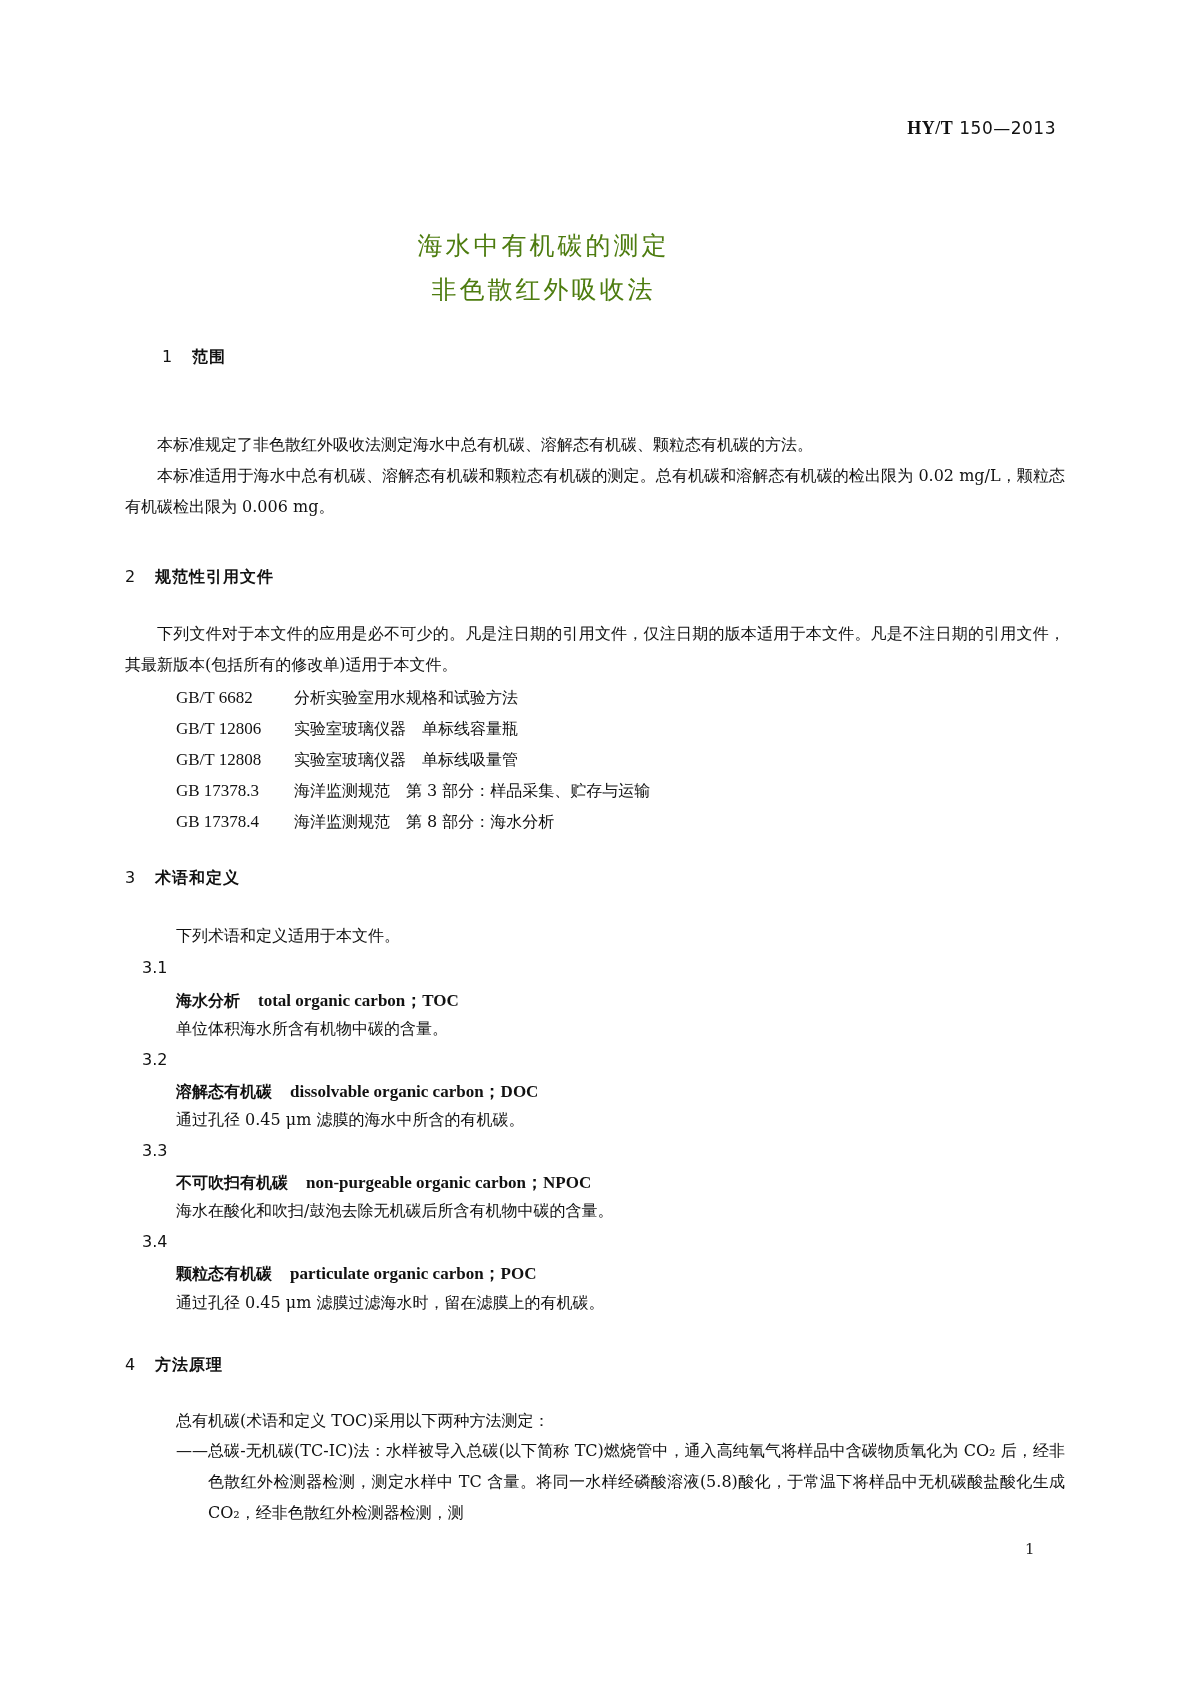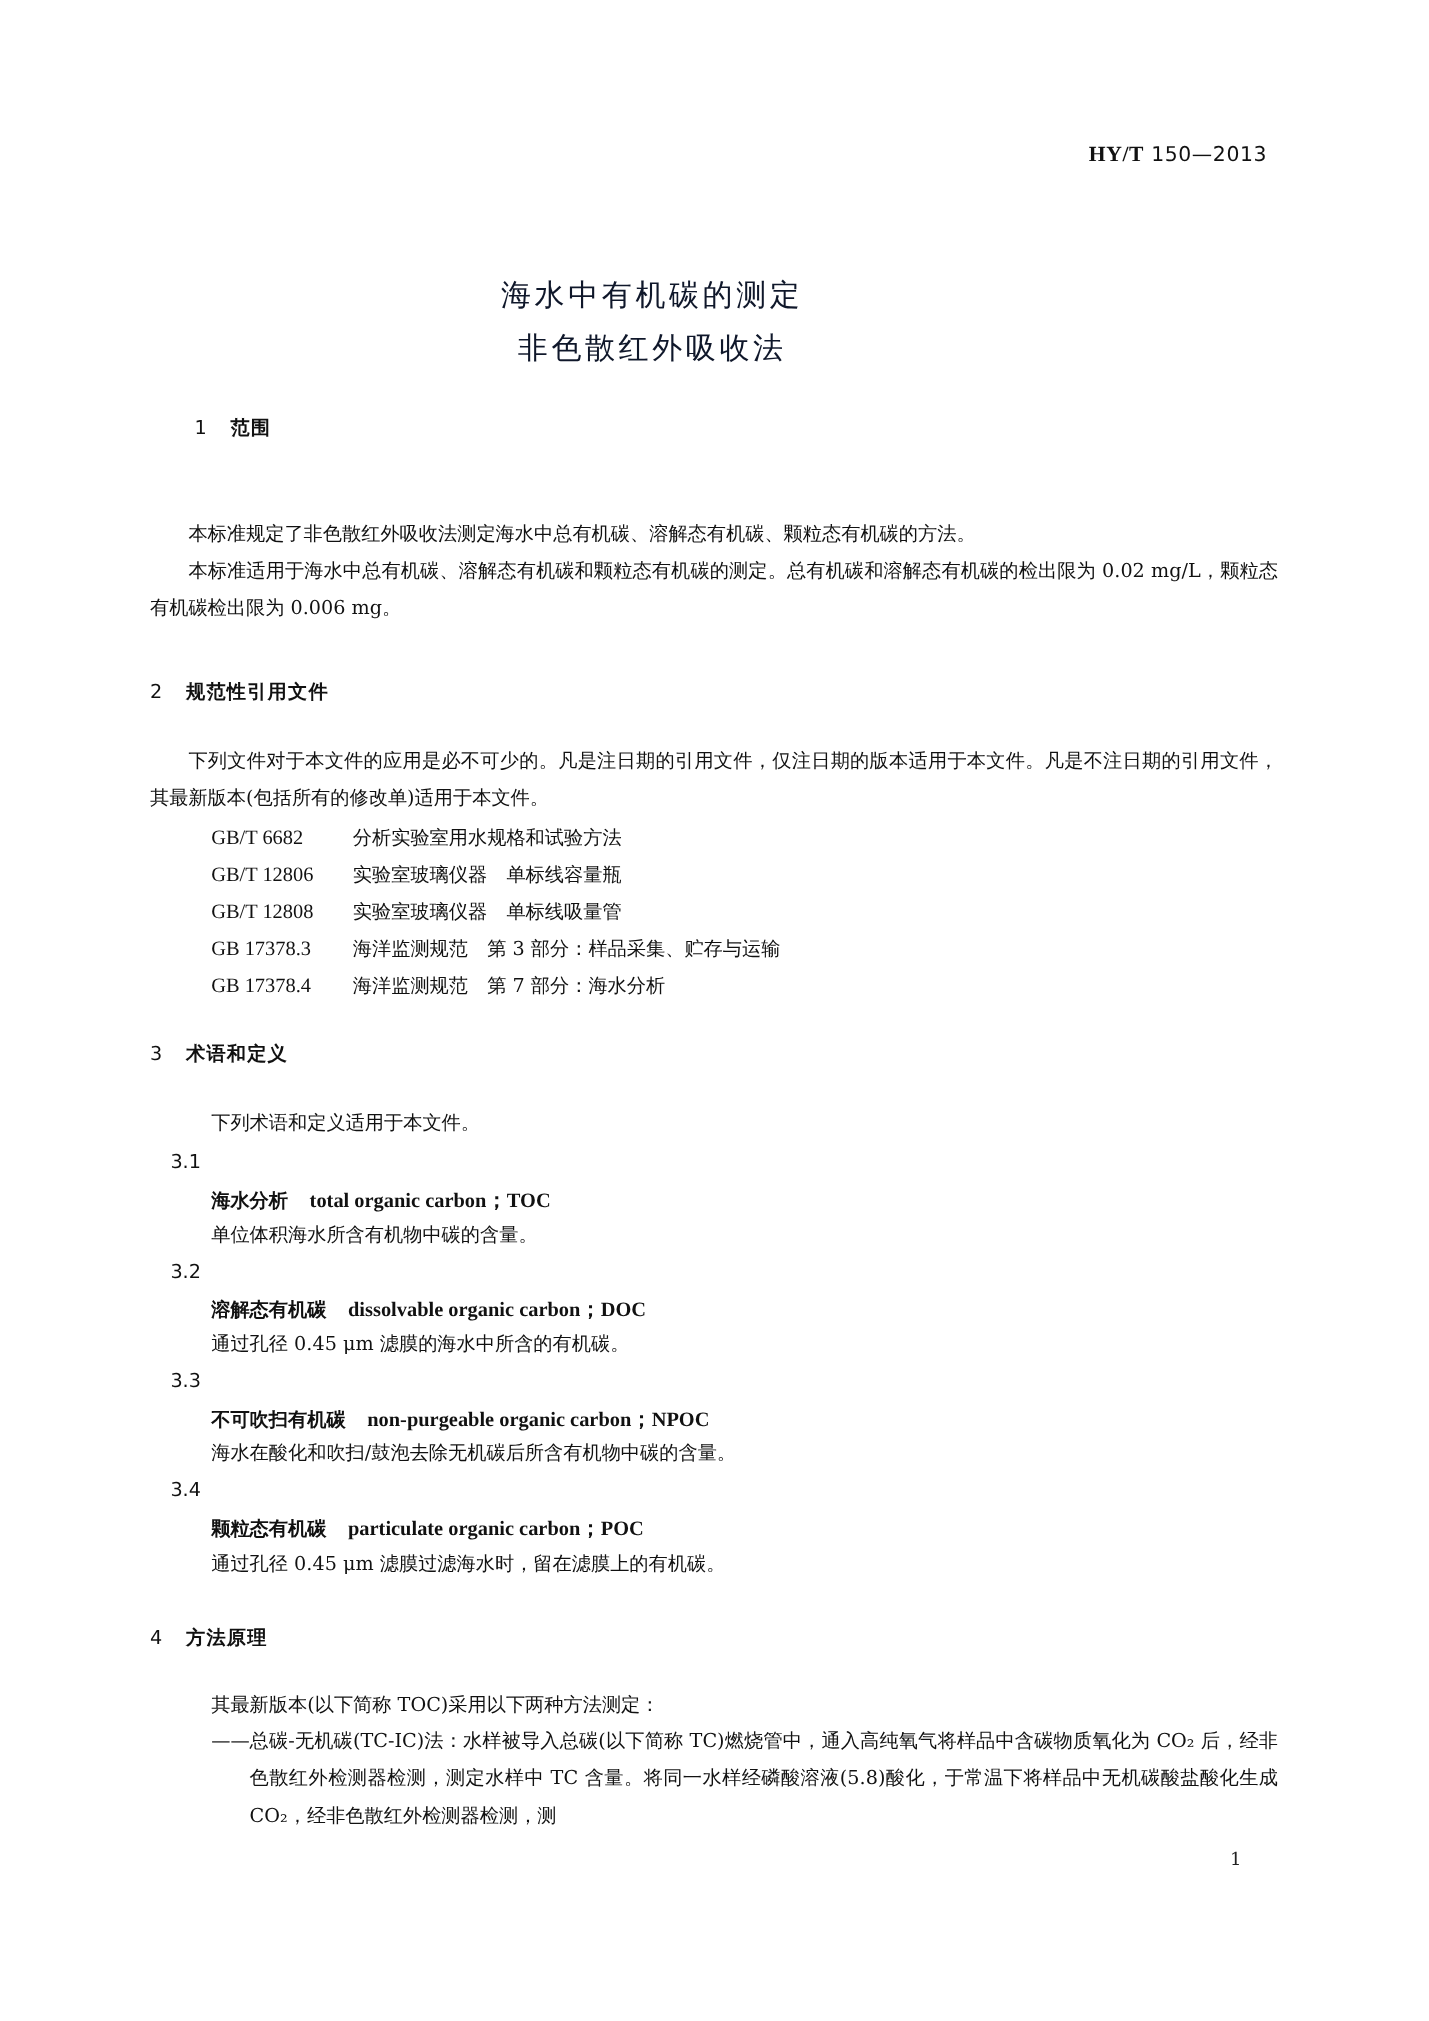--- a/index.html
+++ b/index.html
@@ -9,21 +9,21 @@
   }
   .doc-code {
     position: absolute; top: 118px; right: 135px;
     font-size: 17px; color: #111; letter-spacing: 0.5px;
   }
   .doc-code .prefix { font-family: "Liberation Serif", serif; font-weight: bold; font-size: 18px; }
   .doc-code .num { font-family: "DejaVu Sans", sans-serif; font-size: 17px; }
   .title {
     position: absolute; top: 224px; left: 0; width: 1087px; text-align: center;
     font-family: "DejaVu Sans", sans-serif; font-size: 25px; line-height: 44px;
-    letter-spacing: 3px; color: #0f172a;
+    letter-spacing: 3px; color: #4d7c0f;
   }
   .heading {
     position: absolute; left: 125px; font-family: "DejaVu Sans", sans-serif;
     font-size: 16px; font-weight: bold; color: #111; letter-spacing: 1px;
   }
   .heading .hnum { display: inline-block; width: 30px; font-weight: normal; }
   .para {
     position: absolute; left: 125px; width: 940px;
     font-size: 16px; line-height: 31px; color: #111; text-align: justify;
   }
@@ -71,21 +71,21 @@
 <div class="line" style="top:719px;">
   <span class="ref-code">GB/T 12806</span><span class="ref-title">实验室玻璃仪器　单标线容量瓶</span>
 </div>
 <div class="line" style="top:750px;">
   <span class="ref-code">GB/T 12808</span><span class="ref-title">实验室玻璃仪器　单标线吸量管</span>
 </div>
 <div class="line" style="top:781px;">
   <span class="ref-code">GB 17378.3</span><span class="ref-title">海洋监测规范　第 3 部分：样品采集、贮存与运输</span>
 </div>
 <div class="line" style="top:812px;">
-  <span class="ref-code">GB 17378.4</span><span class="ref-title">海洋监测规范　第 7 部分：海水分析</span>
+  <span class="ref-code">GB 17378.4</span><span class="ref-title">海洋监测规范　第 8 部分：海水分析</span>
 </div>
 
 <div class="heading" style="top:868px;">
   <span class="hnum">3</span><span>术语和定义</span>
 </div>
 <div class="line" style="top:926px;">下列术语和定义适用于本文件。</div>
 
 <div class="clause-num" style="top:958px;">3.1</div>
 <div class="term" style="top:989px;">
   <span class="zh">海水分析</span><span class="en">total organic carbon；TOC</span>
@@ -106,19 +106,19 @@
 
 <div class="clause-num" style="top:1232px;">3.4</div>
 <div class="term" style="top:1262px;">
   <span class="zh">颗粒态有机碳</span><span class="en">particulate organic carbon；POC</span>
 </div>
 <div class="line" style="top:1293px;">通过孔径 0.45 μm 滤膜过滤海水时，留在滤膜上的有机碳。</div>
 
 <div class="heading" style="top:1355px;">
   <span class="hnum">4</span><span>方法原理</span>
 </div>
-<div class="line" style="top:1411px;">其最新版本(以下简称 TOC)采用以下两种方法测定：</div>
+<div class="line" style="top:1411px;">总有机碳(术语和定义 TOC)采用以下两种方法测定：</div>
 <div class="method" style="top:1435px;">
   <span class="dash" style="left:51px;">——</span>
   <div class="body" style="margin-left:83px; text-indent:0;">总碳-无机碳(TC-IC)法：水样被导入总碳(以下简称 TC)燃烧管中，通入高纯氧气将样品中含碳物质氧化为 CO₂ 后，经非色散红外检测器检测，测定水样中 TC 含量。将同一水样经磷酸溶液(5.8)酸化，于常温下将样品中无机碳酸盐酸化生成 CO₂，经非色散红外检测器检测，测</div>
 </div>
 
 <div class="page-num">1</div>
 
 </body></html>

